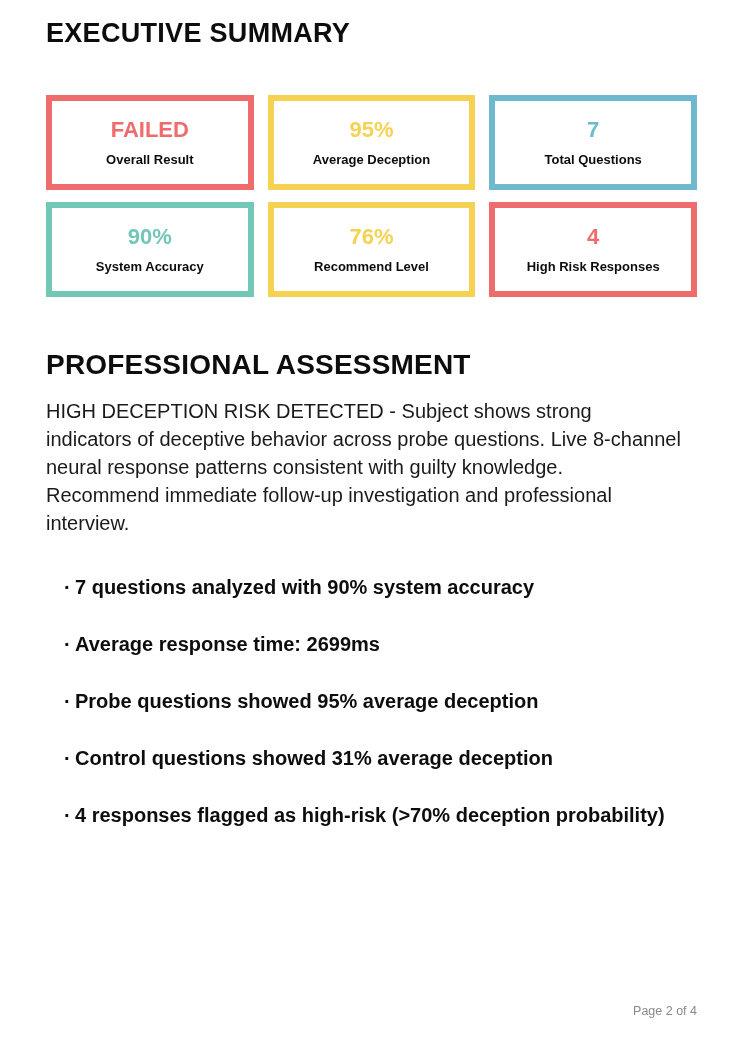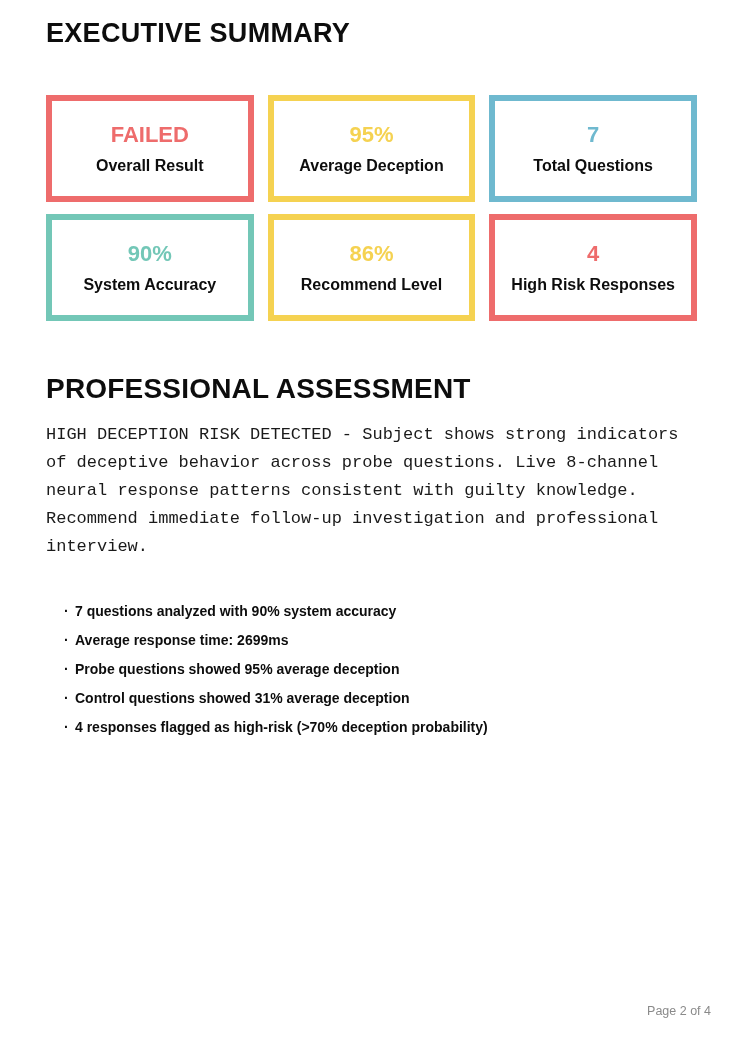--- a/index.html
+++ b/index.html
@@ -31,78 +31,78 @@
   }
   .cards-grid {
     margin-top: 46px;
     display: grid;
     grid-template-columns: repeat(3, 1fr);
     column-gap: 14px;
     row-gap: 12px;
   }
   .stat-card {
     box-sizing: border-box;
-    height: 107px;
+    height: 95px;
     border: 6px solid #ef4444; 
     background: #ffffff;
     display: flex;
     flex-direction: column;
     align-items: center;
     justify-content: center;
   }
   .stat-value {
     font-size: 22px;
     font-weight: bold;
     line-height: 1;
   }
   .stat-label {
     margin-top: 12px;
-    font-size: 16px;
+    font-size: 13px;
     font-weight: bold;
     color: #0d0d0d;
     line-height: 1;
   }
   .section-heading {
     font-size: 28px;
     font-weight: bold;
     letter-spacing: 0.2px;
     color: #0d0d0d;
     margin: 0;
   }
   .section-pa { margin-top: 52px; }
   .pa-body {
     margin: 16px 16px 0 0;
-    font-size: 17px;
+    font-size: 20px;
     line-height: 28px;
     color: #1a1a1a;
-    font-family: Liberation Mono, monospace;
   }
   .section-kf { margin-top: 36px; }
   .findings-list {
     list-style: none;
     margin: 16px 0 0 0;
     padding: 0 0 0 18px;
   }
   .findings-list li {
-    font-size: 14px;
+    font-size: 20px;
     font-weight: bold;
     color: #0d0d0d;
     line-height: 29px;
     position: relative;
     padding-left: 11px;
+    margin-top: 28px;
   }
   .findings-list li::before {
     content: "\00B7";
     position: absolute;
     left: 0;
     top: 0;
   }
   .page-footer {
     position: absolute;
-    right: 32px;
+    right: 46px;
     bottom: 26px;
     font-size: 12.5px;
     color: #8a8a8a;
   }
 </style>
 </head>
 <body>
 
 <div class="page">
 
@@ -124,21 +124,21 @@
       <div class="stat-value" style="color: rgb(111, 185, 207);">7</div>
       <div class="stat-label">Total Questions</div>
     </div>
 
     <div class="stat-card" style="border-color: rgb(115, 199, 183);">
       <div class="stat-value" style="color: rgb(115, 199, 183);">90%</div>
       <div class="stat-label">System Accuracy</div>
     </div>
 
     <div class="stat-card" style="border-color: rgb(245, 210, 81);">
-      <div class="stat-value" style="color: rgb(245, 210, 81);">86%</div>
+      <div class="stat-value" style="color: rgb(245, 210, 81);">76%</div>
       <div class="stat-label">Recommend Level</div>
     </div>
 
     <div class="stat-card" style="border-color: rgb(238, 108, 108);">
       <div class="stat-value" style="color: rgb(238, 108, 108);">4</div>
       <div class="stat-label">High Risk Responses</div>
     </div>
 
   </div>
 

